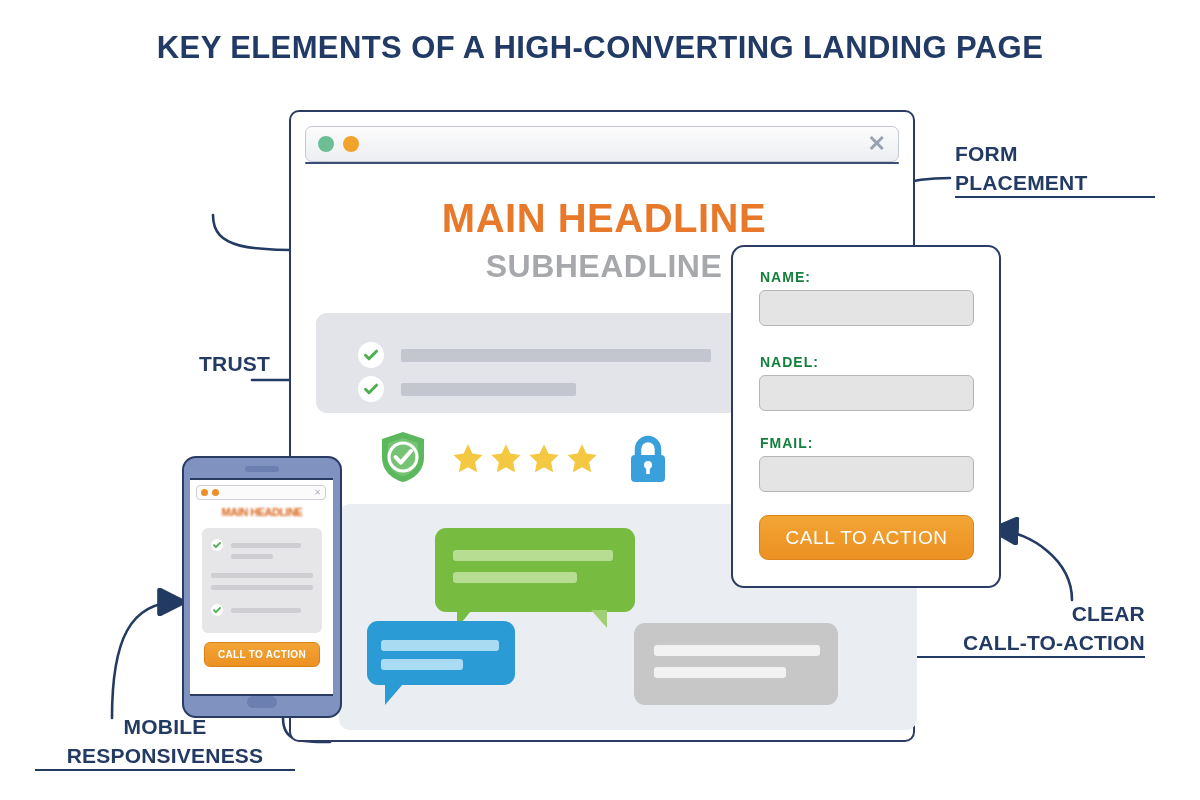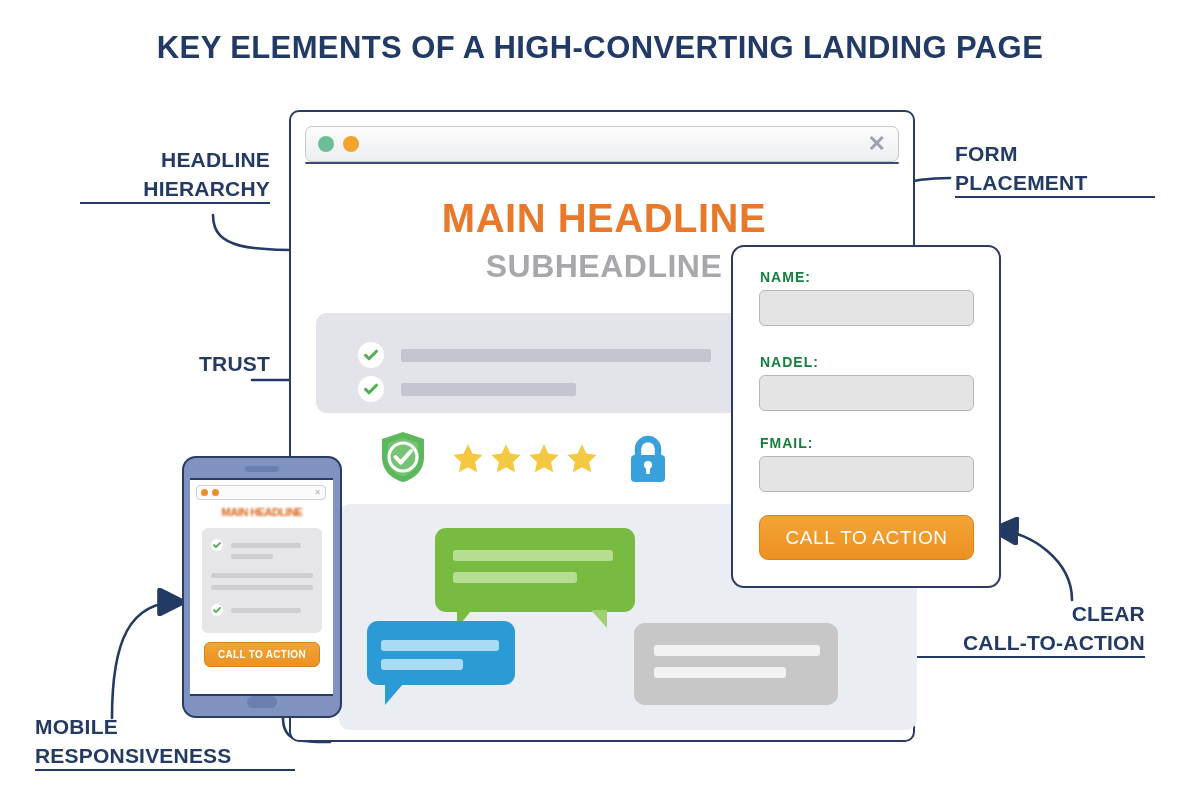--- a/index.html
+++ b/index.html
@@ -19,21 +19,21 @@
   }
 
   
   .callout{position:absolute;color:#233a63;font-weight:bold;font-size:21px;line-height:1.18;letter-spacing:0.2px;}
   .callout .ul{display:block;border-bottom:2.5px solid #233a63;margin-top:4px;}
   .c-left{text-align:right;}
   .c-right{text-align:left;}
 
   #cl-headline{left:80px;top:148px;width:190px;}
   #cl-trust{left:90px;top:352px;width:180px;}
-  #cl-mobile{left:35px;top:715px;width:260px;text-align:left;}
+  #cl-mobile{left:35px;top:715px;width:260px;text-align:center;}
   #cl-form{left:955px;top:142px;width:200px;}
   #cl-cta{left:900px;top:602px;width:245px;text-align:right;}
 
   
   .browser{
     position:absolute;left:289px;top:110px;width:626px;height:632px;
     background:#ffffff;border:2.5px solid #2a3c63;border-radius:10px;
     box-sizing:border-box;
   }
   .browser-bar{
@@ -194,24 +194,20 @@
 
     <path d="M112,718 C112,640 130,602 178,602" fill="none" stroke="#233a63" stroke-width="2.6" stroke-linecap="round" marker-end="url(#ahf)"></path>
 
     <path d="M950,178 C910,178 880,186 862,206" fill="none" stroke="#233a63" stroke-width="2.6" stroke-linecap="round" marker-end="url(#ahf)"></path>
 
     <path d="M1072,600 C1072,560 1030,532 998,530" fill="none" stroke="#233a63" stroke-width="2.6" stroke-linecap="round" marker-end="url(#ahf)"></path>
 
     <path d="M283,718 C283,742 300,742 330,742" fill="none" stroke="#233a63" stroke-width="2.6" stroke-linecap="round"></path>
   </svg>
 
-  <div class="callout c-left" id="cl-headline">
-    <span>HEADLINE</span><br>
-    <span class="ul">HIERARCHY</span>
-  </div>
 
   <div class="callout c-left" id="cl-trust">
     <span>TRUST</span><br>
   </div>
 
   <div class="callout c-right" id="cl-mobile">
     <span>MOBILE</span><br>
     <span class="ul">RESPONSIVENESS</span>
   </div>
 

